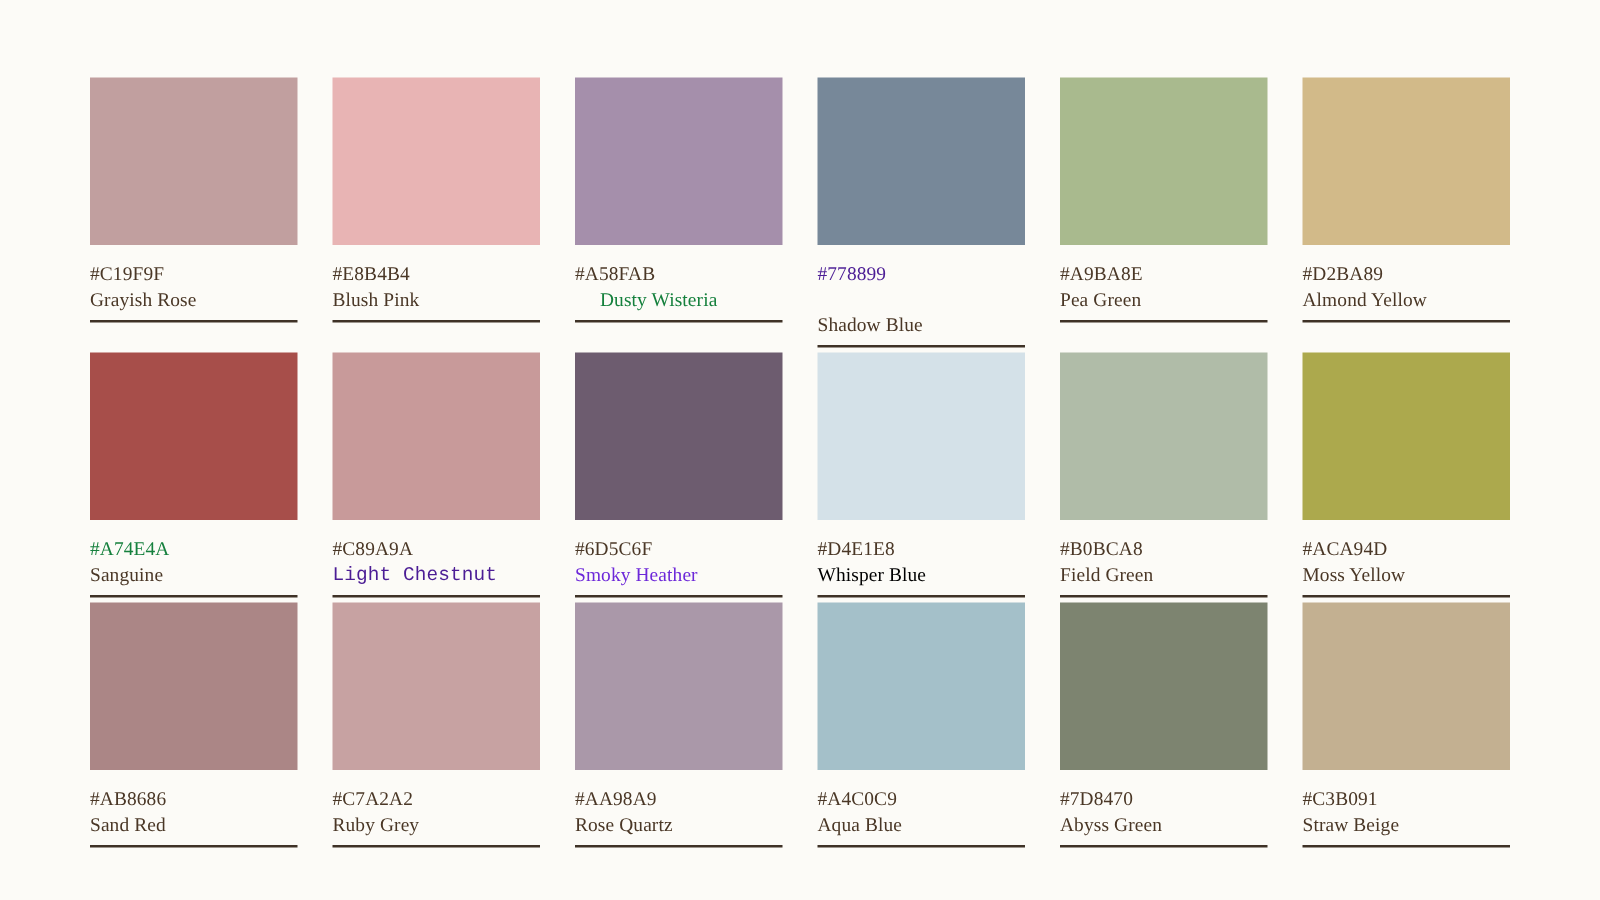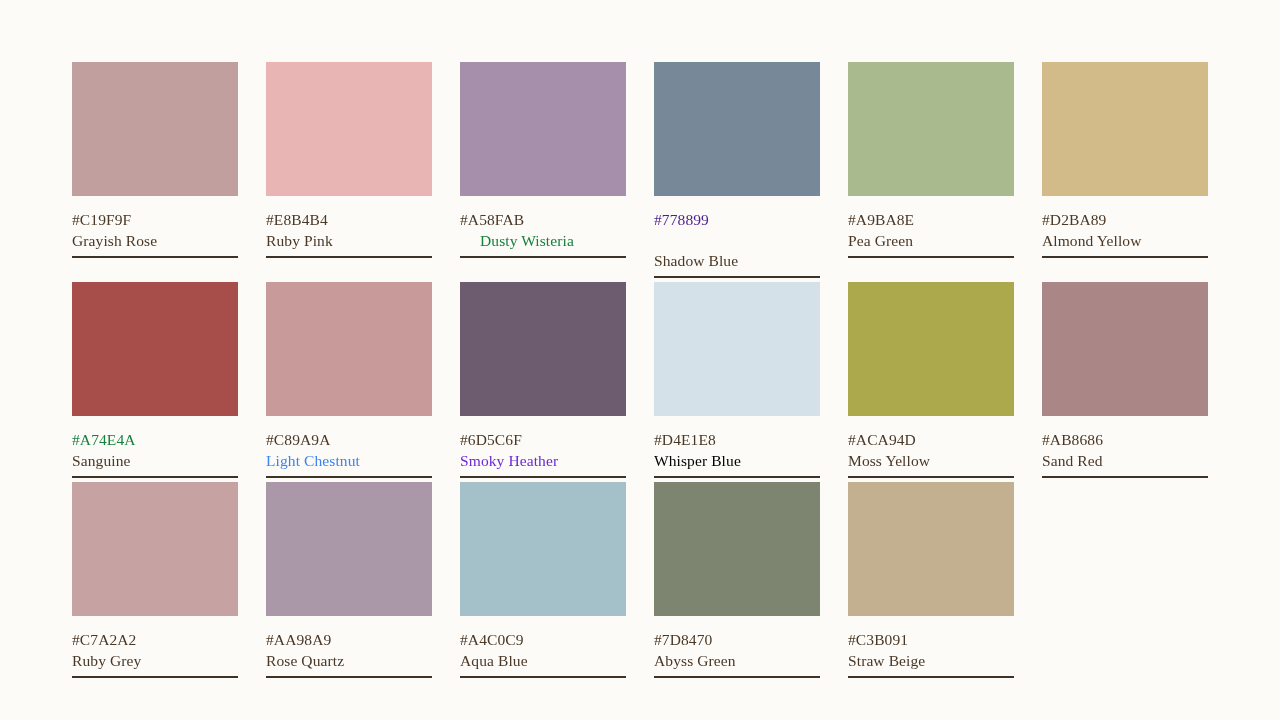--- a/index.html
+++ b/index.html
@@ -84,21 +84,21 @@
       <div class="swatch-meta">
         <div class="swatch-hex" style="color: rgb(74, 55, 38);">#C19F9F</div>
         <div class="swatch-name" style="color: rgb(74, 55, 38);">Grayish Rose</div>
         <div class="swatch-rule" style="background: rgb(63, 50, 39);"></div>
       </div>
     </div>
     <div class="swatch-card">
       <div class="swatch-chip" style="background-color: rgb(232, 180, 180);"></div>
       <div class="swatch-meta">
         <div class="swatch-hex" style="color: rgb(74, 55, 38);">#E8B4B4</div>
-        <div class="swatch-name" style="color: rgb(74, 55, 38);">Ruby Pink</div>
+        <div class="swatch-name" style="color: rgb(74, 55, 38);">Blush Pink</div>
         <div class="swatch-rule" style="background: rgb(63, 50, 39);"></div>
       </div>
     </div>
     <div class="swatch-card">
       <div class="swatch-chip" style="background-color: rgb(165, 143, 171);"></div>
       <div class="swatch-meta">
         <div class="swatch-hex" style="color: rgb(74, 55, 38);">#A58FAB</div>
         <div class="swatch-name" style="color: #15803d; margin-left: 20px;">Dusty Wisteria</div>
         <div class="swatch-rule" style="background: rgb(63, 50, 39);"></div>
       </div>
@@ -132,41 +132,49 @@
       <div class="swatch-meta">
         <div class="swatch-hex" style="color: #15803d;">#A74E4A</div>
         <div class="swatch-name" style="color: rgb(74, 55, 38);">Sanguine</div>
         <div class="swatch-rule" style="background: rgb(63, 50, 39);"></div>
       </div>
     </div>
     <div class="swatch-card">
       <div class="swatch-chip" style="background-color: rgb(200, 154, 154);"></div>
       <div class="swatch-meta">
         <div class="swatch-hex" style="color: rgb(74, 55, 38);">#C89A9A</div>
-        <div class="swatch-name" style="color: #3b82f6;">Light Chestnut</div>
+        <div class="swatch-name" style="color: #4c1d95; font-family: Liberation Mono, monospace;">Light Chestnut</div>
         <div class="swatch-rule" style="background: rgb(63, 50, 39);"></div>
       </div>
     </div>
     <div class="swatch-card">
       <div class="swatch-chip" style="background-color: rgb(109, 92, 111);"></div>
       <div class="swatch-meta">
         <div class="swatch-hex" style="color: rgb(74, 55, 38);">#6D5C6F</div>
         <div class="swatch-name" style="color: #6d28d9;">Smoky Heather</div>
         <div class="swatch-rule" style="background: rgb(63, 50, 39);"></div>
       </div>
     </div>
     <div class="swatch-card">
       <div class="swatch-chip" style="background-color: rgb(212, 225, 232);"></div>
       <div class="swatch-meta">
         <div class="swatch-hex" style="color: rgb(74, 55, 38);">#D4E1E8</div>
         <div class="swatch-name" style="color: #000000;">Whisper Blue</div>
         <div class="swatch-rule" style="background: rgb(63, 50, 39);"></div>
       </div>
     </div>
     <div class="swatch-card">
+      <div class="swatch-chip" style="background-color: rgb(176, 188, 168);"></div>
+      <div class="swatch-meta">
+        <div class="swatch-hex" style="color: rgb(74, 55, 38);">#B0BCA8</div>
+        <div class="swatch-name" style="color: rgb(74, 55, 38);">Field Green</div>
+        <div class="swatch-rule" style="background: rgb(63, 50, 39);"></div>
+      </div>
+    </div>
+    <div class="swatch-card">
       <div class="swatch-chip" style="background-color: rgb(172, 169, 77);"></div>
       <div class="swatch-meta">
         <div class="swatch-hex" style="color: rgb(74, 55, 38);">#ACA94D</div>
         <div class="swatch-name" style="color: rgb(74, 55, 38);">Moss Yellow</div>
         <div class="swatch-rule" style="background: rgb(63, 50, 39);"></div>
       </div>
     </div>
     <div class="swatch-card">
       <div class="swatch-chip" style="background-color: rgb(171, 134, 134);"></div>
       <div class="swatch-meta">

